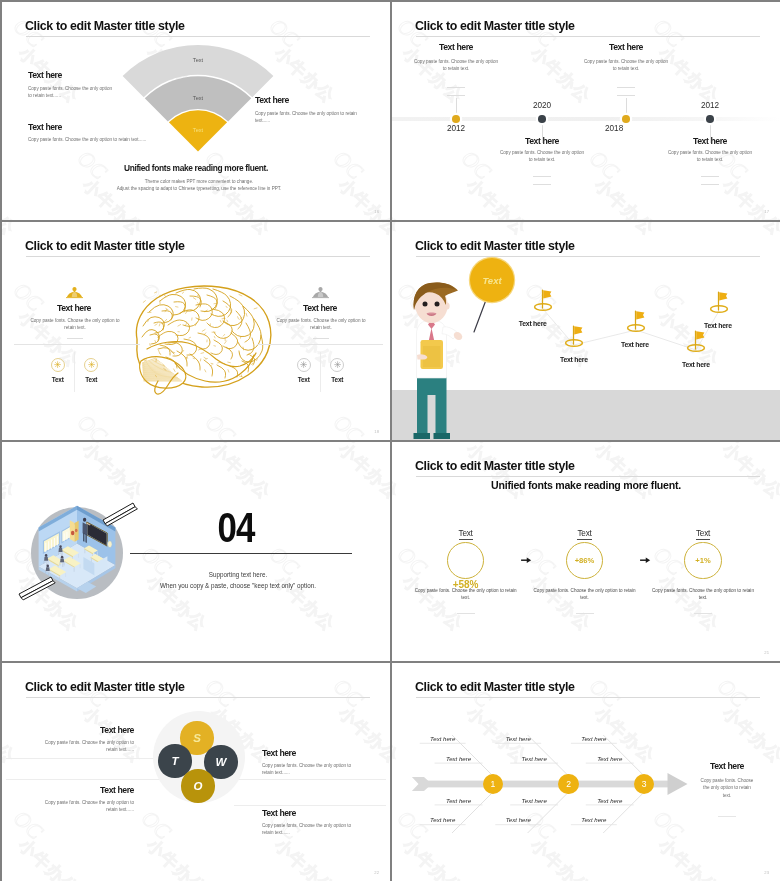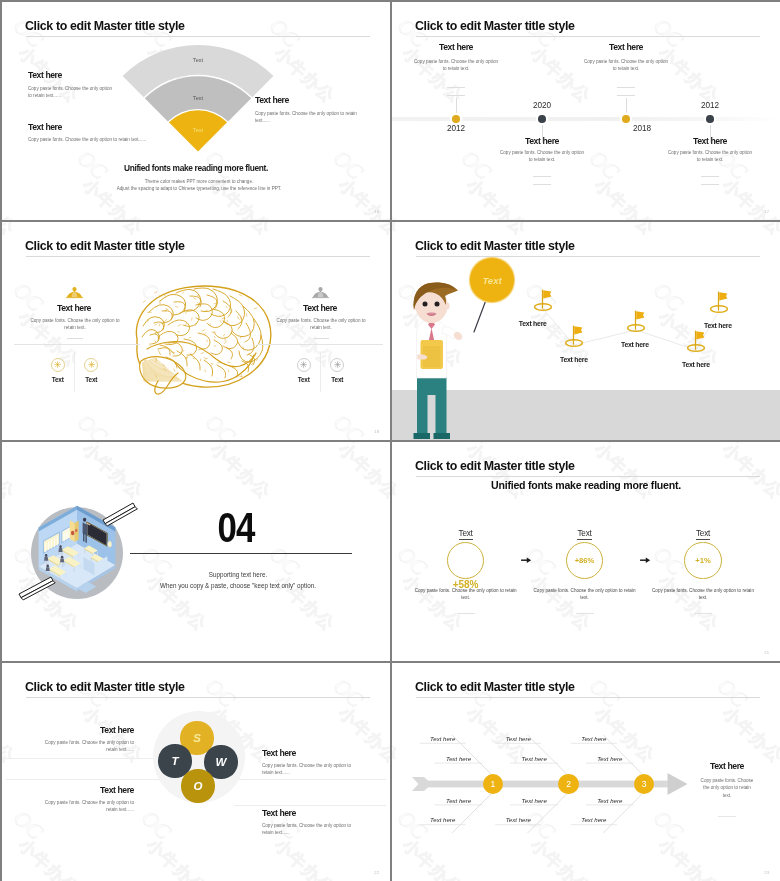--- a/index.html
+++ b/index.html
@@ -239,21 +239,21 @@
       <div class="tl" style="left:55px;top:93px;width:18px;height:1px;background:#dedede;"></div>
       <div class="tl" style="left:150px;top:121px;width:1px;height:20px;background:#dcdcdc;"></div>
       <div class="tl" style="left:146.2px;top:113.2px;width:7.6px;height:7.6px;border-radius:50%;background:#3b4249;box-shadow:0 0 0 2.2px #fff;"></div>
       <div class="tl" style="left:120px;top:99px;width:60px;text-align:center;font-size:8.2px;color:#2e2e2e;">2020</div>
       <div class="tl h4" style="left:100px;top:134px;width:100px;text-align:center;">Text here</div>
       <div class="tl body" style="left:107px;top:147px;width:86px;text-align:center;">Copy paste fonts. Choose the only option to retain text.</div>
       <div class="tl" style="left:141px;top:174px;width:18px;height:1px;background:#dedede;"></div>
       <div class="tl" style="left:141px;top:182px;width:18px;height:1px;background:#dedede;"></div>
       <div class="tl" style="left:234px;top:96px;width:1px;height:18px;background:#dcdcdc;"></div>
       <div class="tl" style="left:230.2px;top:113.2px;width:7.6px;height:7.6px;border-radius:50%;background:#e0aa1e;box-shadow:0 0 0 2.2px #fff;"></div>
-      <div class="tl" style="left:220px;top:122px;width:60px;text-align:center;font-size:8.2px;color:#2e2e2e;">2018</div>
+      <div class="tl" style="left:213px;top:122px;width:60px;text-align:left;font-size:8.2px;color:#2e2e2e;">2018</div>
       <div class="tl h4" style="left:184px;top:40px;width:100px;text-align:center;">Text here</div>
       <div class="tl body" style="left:191px;top:56px;width:86px;text-align:center;">Copy paste fonts. Choose the only option to retain text.</div>
       <div class="tl" style="left:225px;top:85px;width:18px;height:1px;background:#dedede;"></div>
       <div class="tl" style="left:225px;top:93px;width:18px;height:1px;background:#dedede;"></div>
       <div class="tl" style="left:318px;top:121px;width:1px;height:20px;background:#dcdcdc;"></div>
       <div class="tl" style="left:314.2px;top:113.2px;width:7.6px;height:7.6px;border-radius:50%;background:#3b4249;box-shadow:0 0 0 2.2px #fff;"></div>
       <div class="tl" style="left:288px;top:99px;width:60px;text-align:center;font-size:8.2px;color:#2e2e2e;">2012</div>
       <div class="tl h4" style="left:268px;top:134px;width:100px;text-align:center;">Text here</div>
       <div class="tl body" style="left:275px;top:147px;width:86px;text-align:center;">Copy paste fonts. Choose the only option to retain text.</div>
       <div class="tl" style="left:309px;top:174px;width:18px;height:1px;background:#dedede;"></div>

